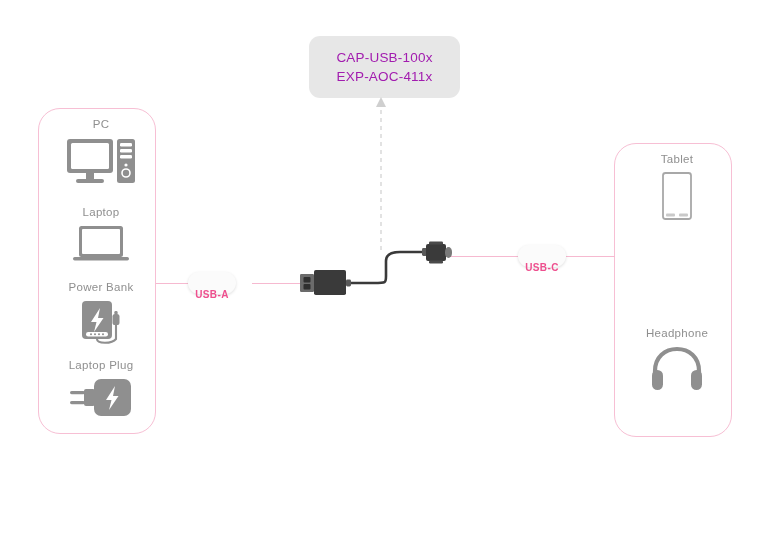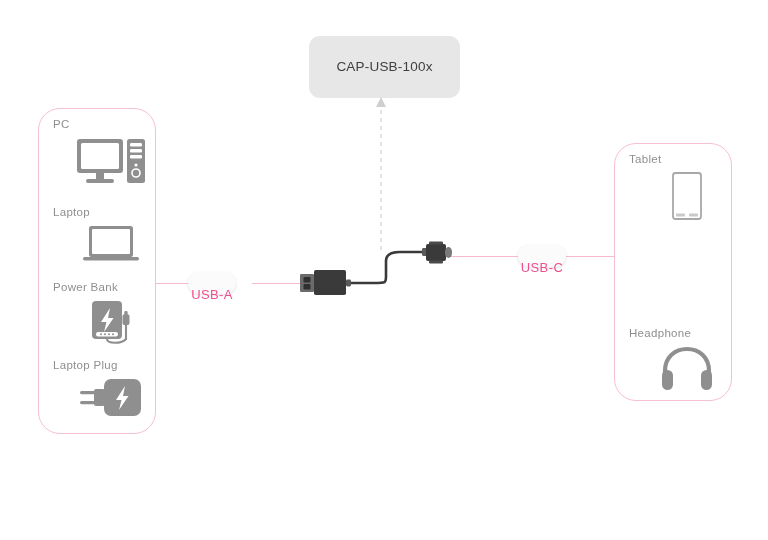--- a/index.html
+++ b/index.html
@@ -24,27 +24,28 @@
   .abs { position: absolute; }
 
   
   .panel {
     border: 1.3px solid #f7bfd4;
     border-radius: 22px;
     background: transparent;
     box-sizing: border-box;
   }
   #panel-source { left: 38px;  top: 108px; width: 118px; height: 326px; }
-  #panel-target { left: 614px; top: 143px; width: 118px; height: 258px; }
+  #panel-target { left: 614px; top: 143px; width: 118px; height: 294px; }
 
   
   .group {
     position: absolute;
     width: 100%;
-    left: 14px;
+    text-align: center;
+    left: 4px;
   }
   .group-label {
     font-size: 11.5px;
     letter-spacing: .3px;
     color: #8f8f8f;
     line-height: 14px;
     white-space: nowrap;
   }
   .group-icon {
     margin-top: 5px;
@@ -62,40 +63,40 @@
     background: #e7e7e7;
     border-radius: 11px;
     display: flex;
     flex-direction: column;
     justify-content: center;
     align-items: center;
     gap: 1px;
   }
   .part-line {
     font-size: 13.5px;
-    color: #404040;
+    color: #a21caf;
     line-height: 18px;
     letter-spacing: .2px;
     white-space: nowrap;
   }
 
   
   .badge {
     background: #fbfbfb;
     border-radius: 11px;
     box-shadow: 0 1px 3px rgba(0,0,0,.13);
     display: flex;
     align-items: center;
     justify-content: center;
     height: 22px;
     width: 48px;
   }
   .badge-text {
-    font-size: 13px;
-    font-weight: normal;
+    font-size: 10px;
+    font-weight: bold;
     letter-spacing: .4px;
     color: #ee4f8e;
     white-space: nowrap;
     margin-top: 22px;
   }
   #badge-usba { left: 188px; top: 272px; }
   #badge-usbc { left: 518px; top: 245px; }
 
   
   .link-line {
@@ -115,20 +116,21 @@
 
   .icon-svg { display: block; }
 </style>
 </head>
 <body>
 
 <div id="stage">
 
   <div class="abs" id="part-box">
     <div class="part-line">CAP-USB-100x</div>
+    <div class="part-line">EXP-AOC-411x</div>
   </div>
 
   <svg class="abs" id="callout" viewBox="0 0 12 154">
     <line x1="6" y1="154" x2="6" y2="12" stroke="#cfcfcf" stroke-width="1.2" stroke-dasharray="4 4"></line>
     <polygon points="6,1 11,11 1,11" fill="#cfcfcf"></polygon>
   </svg>
 
   <div class="abs panel" id="panel-source">
 
     <div class="group" style="top:8px;">

